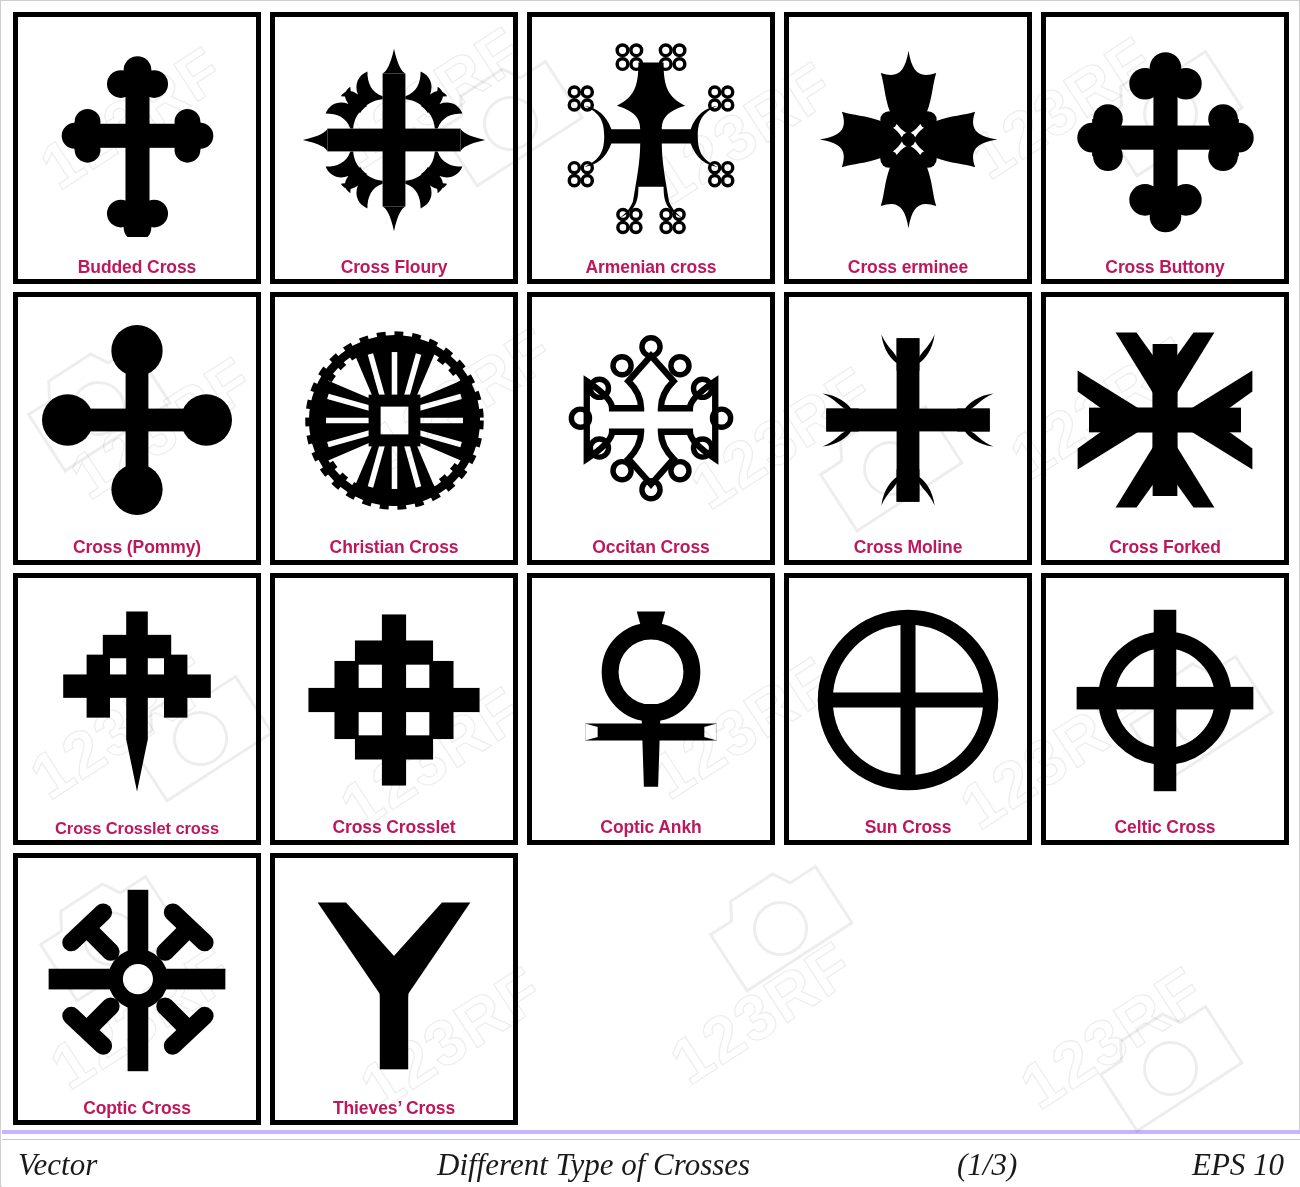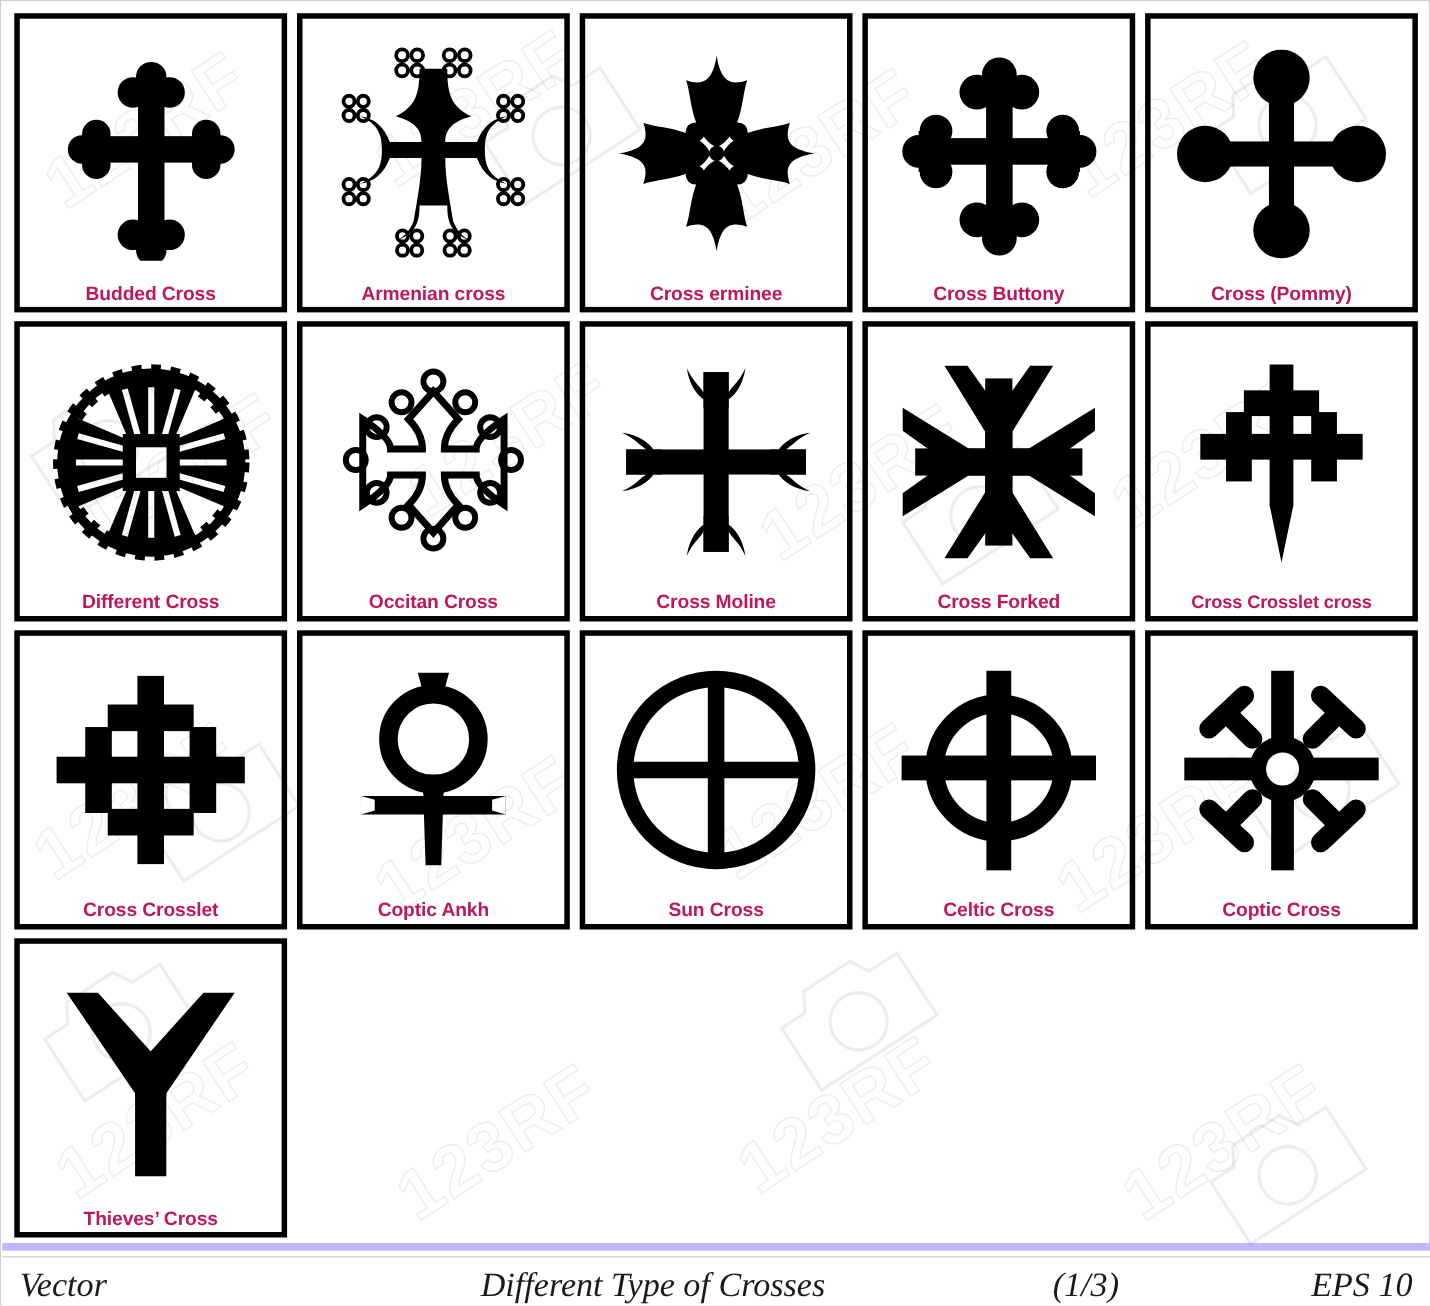--- a/index.html
+++ b/index.html
@@ -85,21 +85,21 @@
   }
   .cap.small{font-size:16.5px;}
 
   
   #footerwrap{
     position:absolute;
     left:1px;top:1129px;
     width:1298px;height:57px;
     background:#fff;
     box-sizing:border-box;
-    border-top:7px solid #c4b5fd;
+    border-top:4px solid #c4b5fd;
     z-index:3;
   }
   #footerline2{
     position:absolute;left:0;top:5px;width:100%;height:1px;background:#c9c9c9;
   }
   #footer{
     position:absolute;left:0;top:6px;width:100%;height:50px;
     display:flex;align-items:center;
     font-family:"Liberation Serif", serif;
     font-style:italic;
@@ -144,20 +144,39 @@
               <circle cx="82" cy="185" r="15"></circle>
               <circle cx="118" cy="185" r="15"></circle>
             <rect x="82" y="178" width="36" height="20"></rect>
           </g>
         </svg>
       </div>
       <div class="cap">Budded Cross</div>
     </div>
 
 
+    <div class="cell">
+      <div class="art">
+        <svg viewBox="0 0 200 200" width="190" height="190" aria-hidden="true">
+          <g fill="#000">
+            <rect x="88" y="30" width="24" height="140"></rect>
+            <rect x="30" y="88" width="140" height="24"></rect>
+
+            <path d="M100 4 C 96 22 92 28 88 30 L88 54 C 76 50 72 40 72 28 C 62 32 58 42 62 52 C 54 46 48 48 44 54 C 56 54 62 62 64 72 C 70 62 78 58 88 57 L88 30 L112 30 L112 57 C122 58 130 62 136 72 C138 62 144 54 156 54 C152 48 146 46 138 52 C142 42 138 32 128 28 C128 40 124 50 112 54 L112 30 C108 28 104 22 100 4 Z"></path>
+
+            <path d="M100 196 C 96 178 92 172 88 170 L88 146 C 76 150 72 160 72 172 C 62 168 58 158 62 148 C 54 154 48 152 44 146 C 56 146 62 138 64 128 C 70 138 78 142 88 143 L88 170 L112 170 L112 143 C122 142 130 138 136 128 C138 138 144 146 156 146 C152 152 146 154 138 148 C142 158 138 168 128 172 C128 160 124 150 112 146 L112 170 C108 172 104 178 100 196 Z"></path>
+
+            <path d="M4 100 C 22 96 28 92 30 88 L54 88 C 50 76 40 72 28 72 C 32 62 42 58 52 62 C 46 54 48 48 54 44 C 54 56 62 62 72 64 C 62 70 58 78 57 88 L30 88 L30 112 L57 112 C58 122 62 130 72 136 C62 138 54 144 54 156 C48 152 46 146 52 138 C42 142 32 138 28 128 C40 128 50 124 54 112 L30 112 C28 108 22 104 4 100 Z"></path>
+
+            <path d="M196 100 C 178 96 172 92 170 88 L146 88 C 150 76 160 72 172 72 C 168 62 158 58 148 62 C 154 54 152 48 146 44 C 146 56 138 62 128 64 C 138 70 142 78 143 88 L170 88 L170 112 L143 112 C142 122 138 130 128 136 C138 138 146 144 146 156 C152 152 154 146 148 138 C158 142 168 138 172 128 C160 128 150 124 146 112 L170 112 C172 108 178 104 196 100 Z"></path>
+          </g>
+        </svg>
+      </div>
+      <div class="cap">Cross Floury</div>
+    </div>
 
     <div class="cell">
       <div class="art">
         <svg viewBox="0 0 200 215" width="180" height="195" aria-hidden="true">
           <g fill="#000">
             <path d="M86 22 C 86 48 82 60 62 70 C 82 76 88 84 88 96
                      L 56 96 C 50 80 40 72 26 70
                      C 44 78 48 88 48 104
                      C 48 120 44 130 26 138
                      C 40 136 50 128 56 112
@@ -335,21 +354,21 @@
               <path d="M122 88 L172 74"></path>
                 <path d="M122 100 L174 100"></path>
                 <path d="M122 112 L172 126"></path>
             </g>
 
             <rect x="72" y="72" width="56" height="56" fill="#000"></rect>
             <rect x="85" y="85" width="30" height="30" fill="#fff"></rect>
           </g>
         </svg>
       </div>
-      <div class="cap">Different Cross</div>
+      <div class="cap">Christian Cross</div>
     </div>
 
     <div class="cell">
       <div class="art">
         <svg viewBox="0 0 210 210" width="190" height="190" aria-hidden="true">
           <g fill="none" stroke="#000" stroke-width="7">
 
             <path d="M105 34
                      L 130 62 C 118 74 116 84 116 92
                      L 148 92 C 148 84 158 74 176 62

